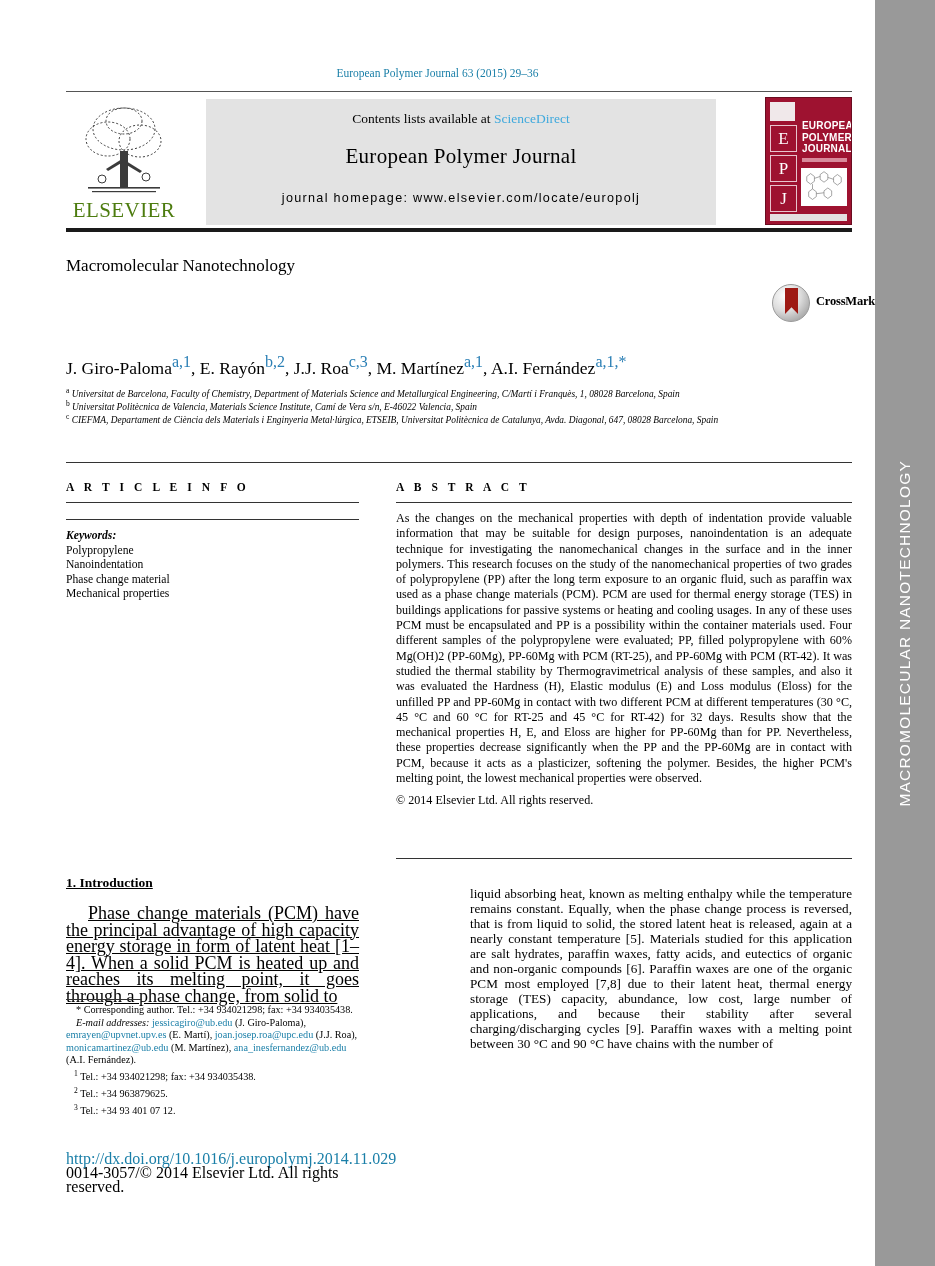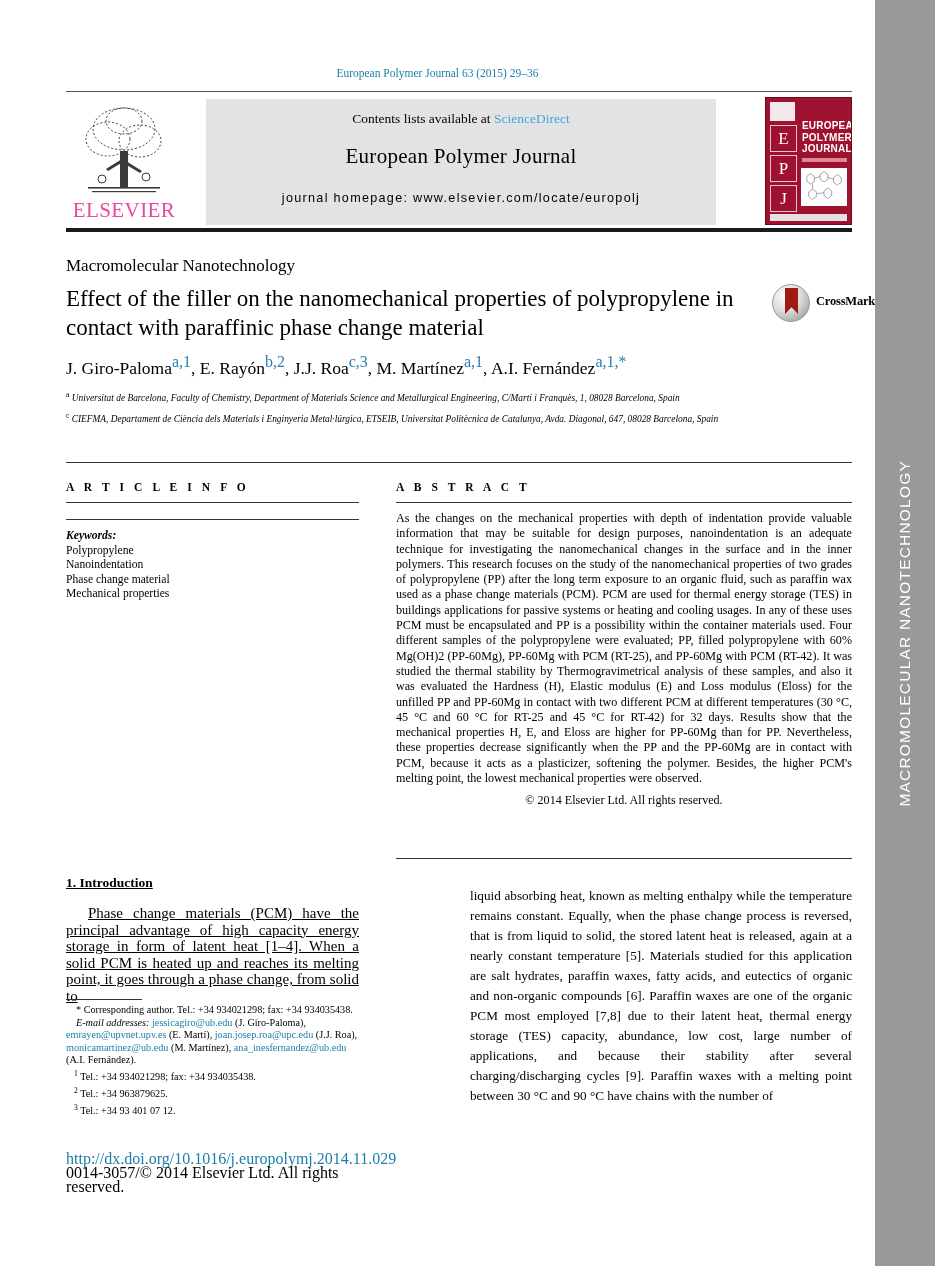--- a/index.html
+++ b/index.html
@@ -99,21 +99,21 @@
     top: 2px;
     width: 116px;
     height: 126px;
   }
   .elsevier-word {
     position: absolute;
     bottom: 2px;
     left: 0;
     width: 116px;
     text-align: center;
-    color: #ec4899;
+    color: #4d7c0f;
     font-family: "Liberation Serif", serif;
     font-size: 21px;
     letter-spacing: 0.4px;
   }
   .tree-svg { position: absolute; top: 0; left: 6px; }
 
   .masthead-center {
     position: absolute;
     left: 140px;
     top: 2px;
@@ -281,21 +281,21 @@
   }
   .authors sup { font-size: 16px; color: #2a7fb5; vertical-align: super; }
 
   
   .affiliations {
     position: absolute;
     top: 386px;
     left: 66px;
     width: 790px;
     font-size: 9.4px;
-    line-height: 18px;
+    line-height: 10px;
     font-style: italic;
     font-family: "Liberation Serif", serif;
   }
   .affiliations sup { font-style: normal; font-size: 7.5px; }
 
   
   .hr-main {
     position: absolute;
     top: 462px;
     left: 66px;
@@ -336,21 +336,21 @@
     margin-top: 16px;
     margin-bottom: 9px;
   }
   .abstract-body {
     font-size: 12.1px;
     line-height: 15.3px;
     text-align: justify;
   }
   .abstract-copy {
     margin-top: 7px;
-    text-align: center;
+    text-align: left;
     font-size: 12.1px;
   }
 
   .hr-abs-bottom {
     position: absolute;
     top: 858px;
     left: 396px;
     width: 456px;
     height: 1px;
     background: #333;
@@ -363,31 +363,31 @@
     left: 66px;
     width: 293px;
     text-decoration: underline;
   }
   .body-right {
     position: absolute;
     top: 886px;
     left: 470px;
     width: 382px;
     font-size: 13.2px;
-    line-height: 20px;
+    line-height: 15px;
     text-align: justify;
   }
   .intro-heading {
     font-size: 13.5px;
     font-weight: bold;
     font-family: "Liberation Serif", serif;
     margin-bottom: 14px;
   }
   .intro-para {
-    font-size: 15px;
+    font-size: 18px;
     line-height: 16.6px;
     text-align: justify;
     text-indent: 22px;
   }
 
   
   .footnote-rule {
     position: absolute;
     top: 999px;
     left: 66px;
@@ -493,39 +493,39 @@
           </svg>
         </div>
         <div class="cover-footer"></div>
       </div>
 
       <div class="masthead-rule-bottom"></div>
     </div>
 
     <div class="section-label">Macromolecular Nanotechnology</div>
 
-    <h1 class="article-title" style="margin:0;font-weight:normal;">Effect of the filler on the nanomechanical properties of polypropylene in contact with paraffinic phase change material</h1>
 
     <div class="crossmark">
       <div class="crossmark-badge">
         <div class="crossmark-ribbon"></div>
       </div>
       <div class="crossmark-word">CrossMark</div>
     </div>
 
     <div class="authors">
       <span><span>J. Giro-Paloma</span><sup>a,1</sup></span>,
       <span><span>E. Rayón</span><sup>b,2</sup></span>,
       <span><span>J.J. Roa</span><sup>c,3</sup></span>,
       <span><span>M. Martínez</span><sup>a,1</sup></span>,
       <span><span>A.I. Fernández</span><sup>a,1,*</sup></span>
     </div>
 
     <div class="affiliations">
       <div><sup>a</sup> <span>Universitat de Barcelona, Faculty of Chemistry, Department of Materials Science and Metallurgical Engineering, C/Martí i Franquès, 1, 08028 Barcelona, Spain</span></div>
+      <div><sup>b</sup> <span>Universitat Politècnica de Valencia, Materials Science Institute, Camí de Vera s/n, E-46022 Valencia, Spain</span></div>
       <div><sup>c</sup> <span>CIEFMA, Departament de Ciència dels Materials i Enginyeria Metal·lúrgica, ETSEIB, Universitat Politècnica de Catalunya, Avda. Diagonal, 647, 08028 Barcelona, Spain</span></div>
     </div>
 
     <div class="hr-main"></div>
 
     <div class="col-info">
       <div class="head-letterspaced">A R T I C L E    I N F O</div>
       <div class="rule-thin"></div>
       <div class="keywords-rule"></div>
       <div class="info-block">

